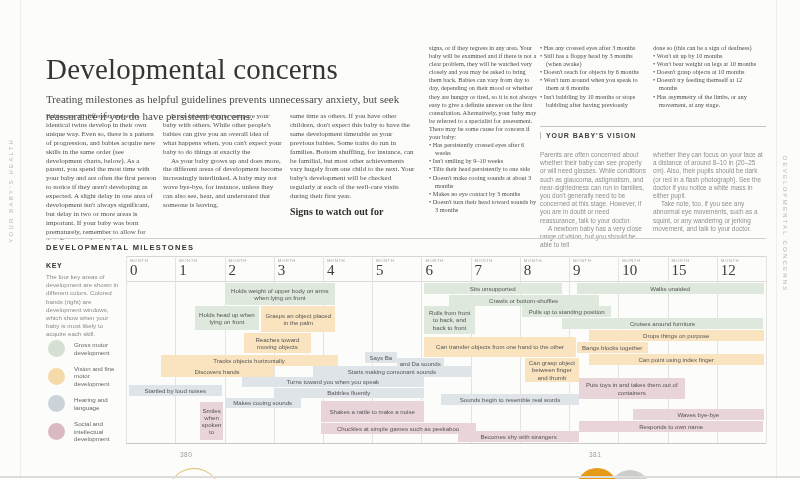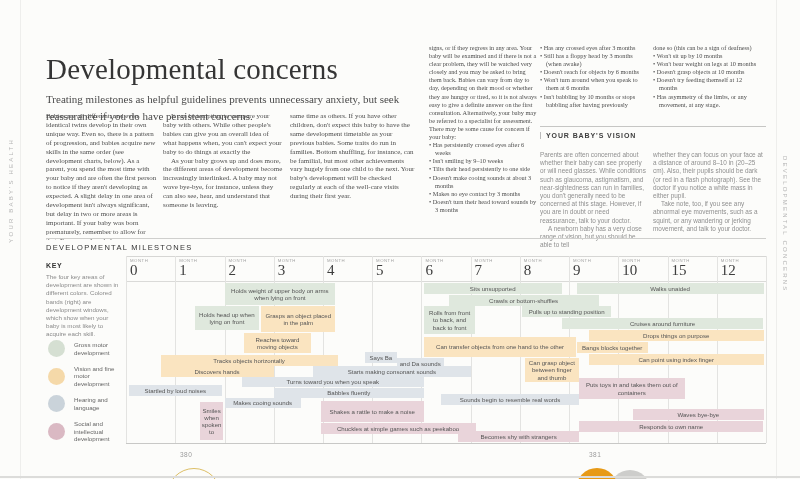--- a/index.html
+++ b/index.html
@@ -28,21 +28,21 @@
   .blk.b{padding-left:6px;text-indent:-6px;}
   .blk.h{font-weight:700;font-size:10px;line-height:12px;margin:5px 0 3px;color:#2e2e2e;}
   .vision-box{position:absolute;left:540px;top:126px;width:226px;height:132px;
               border-top:1px solid #c6c6c4;}
   .vision-heading{position:absolute;left:0;top:5px;font-size:7px;font-weight:700;
                   letter-spacing:.9px;color:#3e3e3e;border-left:1px solid #bbb;padding-left:5px;}
   .vision-col{position:absolute;top:24px;font-size:6.4px;line-height:8.2px;color:#8f8f8f;}
   #visionA{left:0;width:106px;}
   #visionB{left:113px;width:112px;}
   .ms-rule{position:absolute;left:46px;top:238px;width:720px;height:1px;background:#cfcfcd;}
-  .ms-heading{position:absolute;left:46px;top:243px;font-size:7.5px;font-weight:400;
+  .ms-heading{position:absolute;left:46px;top:243px;font-size:7.5px;font-weight:700;
               letter-spacing:1.3px;color:#333;}
   .key-title{position:absolute;left:46px;top:262px;font-size:7px;font-weight:700;
              letter-spacing:.6px;color:#333;}
   .key-text{position:absolute;left:46px;top:273px;width:76px;font-size:6.2px;
             line-height:8.2px;color:#8a8a8a;}
   .legend{position:absolute;left:48px;top:340px;width:78px;}
   .legend-item{display:flex;align-items:center;margin-bottom:8px;}
   .legend-dot{width:17px;height:17px;border-radius:50%;flex:0 0 17px;margin-right:9px;}
   .legend-label{font-size:6.2px;line-height:7.4px;color:#666;}
   .gridline{position:absolute;width:1px;background:#e3e3e1;}
@@ -73,20 +73,21 @@
 
   <div class="col lp" id="col1">
       <div class="blk p">Babies are all different, and even identical twins develop in their own unique way. Even so, there is a pattern of progression, and babies acquire new skills in the same order (see development charts, below). As a parent, you spend the most time with your baby and are often the first person to notice if they aren't developing as expected. A slight delay in one area of development isn't always significant, but delay in two or more areas is important. If your baby was born prematurely, remember to allow for that. For example, a baby</div>
     </div>
   <div class="col lp" id="col2">
       <div class="blk pi">It can be tempting to compare your baby with others. While other people's babies can give you an overall idea of what happens when, you can't expect your baby to do things at exactly the</div>
       <div class="blk pi">As your baby grows up and does more, the different areas of development become increasingly interlinked. A baby may not wave bye-bye, for instance, unless they can also see, hear, and understand that someone is leaving.</div>
     </div>
   <div class="col lp" id="col3">
       <div class="blk p">same time as others. If you have other children, don't expect this baby to have the same development timetable as your previous babies. Some traits do run in families. Bottom shuffling, for instance, can be familial, but most other achievements vary hugely from one child to the next. Your baby's development will be checked regularly at each of the well-care visits during their first year.</div>
+      <div class="blk h">Signs to watch out for</div>
     </div>
   <div class="col rp" id="col4">
       <div class="blk p">signs, or if they regress in any area. Your baby will be examined and if there is not a clear problem, they will be watched very closely and you may be asked to bring them back. Babies can vary from day to day, depending on their mood or whether they are hungry or tired, so it is not always easy to give a definite answer on the first consultation. Alternatively, your baby may be referred to a specialist for assessment. There may be some cause for concern if your baby:</div>
       <div class="blk b">• Has persistently crossed eyes after 6 weeks</div>
       <div class="blk b">• Isn't smiling by 9–10 weeks</div>
       <div class="blk b">• Tilts their head persistently to one side</div>
       <div class="blk b">• Doesn't make cooing sounds at about 3 months</div>
       <div class="blk b">• Makes no eye contact by 3 months</div>
       <div class="blk b">• Doesn't turn their head toward sounds by 3 months</div>
     </div>

